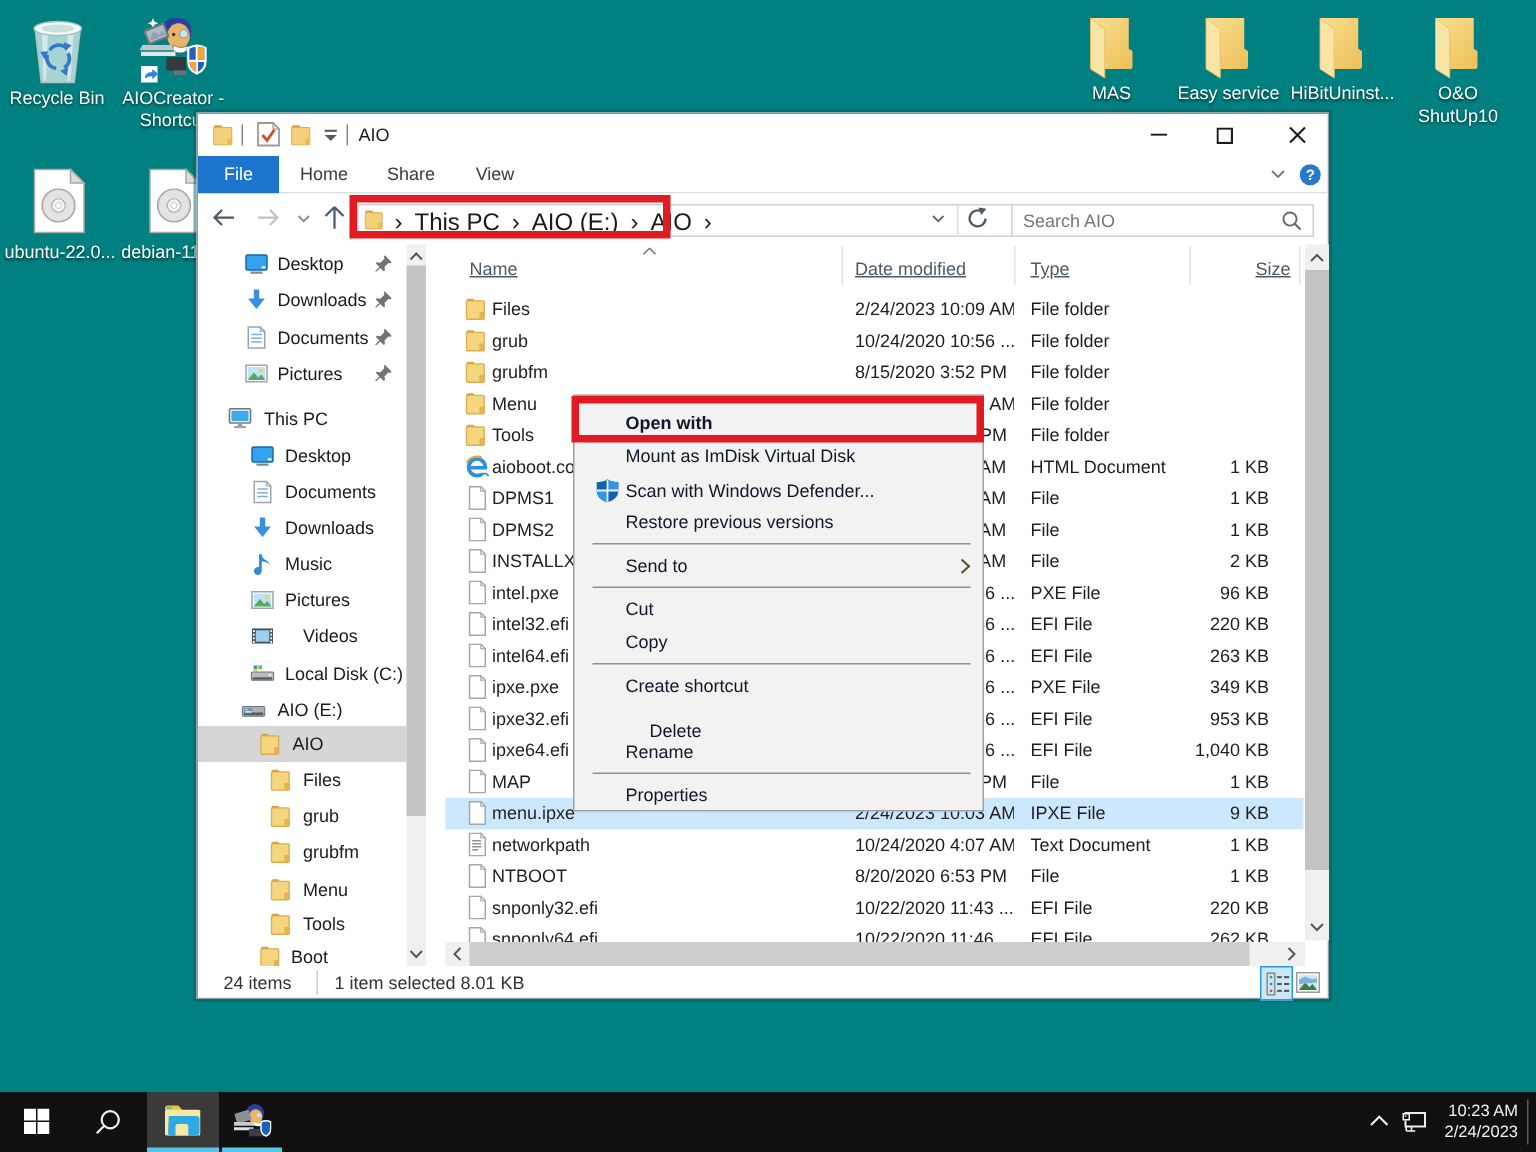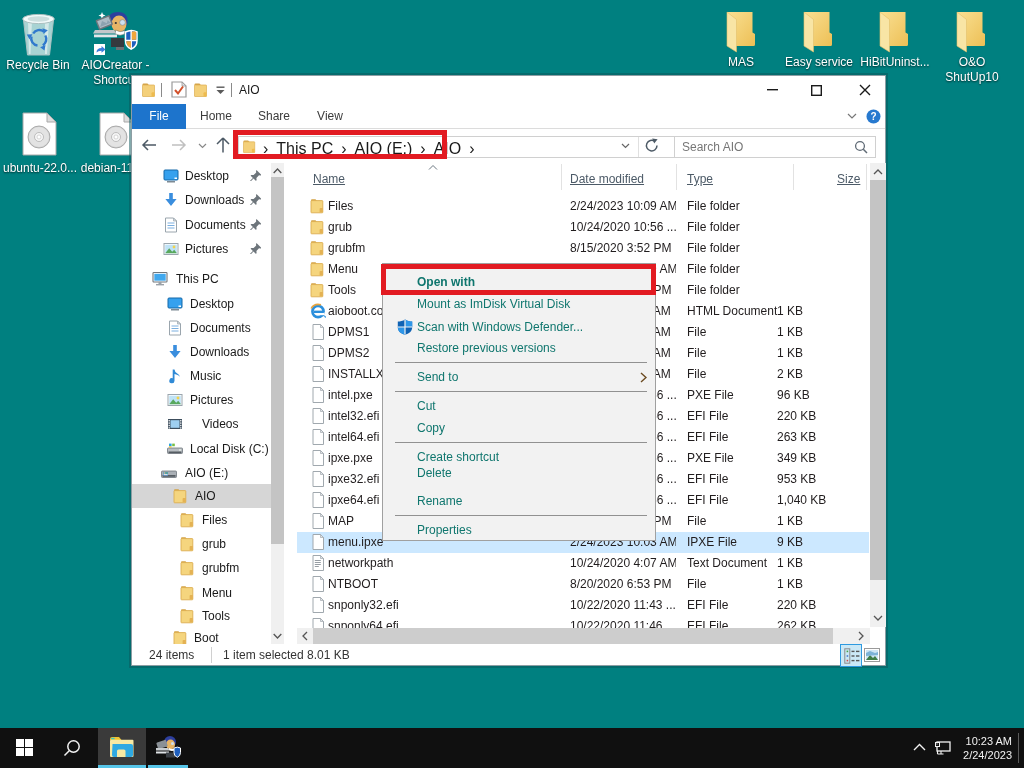--- a/index.html
+++ b/index.html
@@ -17,23 +17,23 @@
 .tab { position:absolute; top:0; height:25px; line-height:24px; font-size:12px; color:#3b3b3b; text-align:center; }
 .navrow { position:absolute; left:0; width:139px; height:24px; font-size:12px; color:#1a1a1a; line-height:24px; }
 .navrow .ic { position:absolute; top:4px; }
 .navrow .tx { position:absolute; top:0; white-space:nowrap; }
 .pin { position:absolute; top:5px; }
 .fl-row { position:absolute; left:165px; width:572px; height:21px; font-size:12px; color:#211d1e; line-height:21px; white-space:nowrap; }
 .fl-row .nm { position:absolute; left:31px; top:0; }
 .fl-row .ic { position:absolute; left:13px; top:2px; }
 .fl-row .dm { position:absolute; left:273px; top:0; width:106px; overflow:hidden; }
 .fl-row .tp { position:absolute; left:390px; top:0; }
-.fl-row .sz { position:absolute; left:480px; width:69px; top:0; }
+.fl-row .sz { position:absolute; left:480px; width:69px; top:0; text-align:right; }
 .hdr { position:absolute; top:75px; font-size:12px; color:#4c5a67;text-decoration:underline; }
-.menu-item { position:absolute; left:1px; width:271px; height:22px; line-height:22px; font-size:12px; color:#0f766e; }
+.menu-item { position:absolute; left:1px; width:271px; height:22px; line-height:22px; font-size:12px; color:#0f172a; }
 .menu-item span { margin-left:33px; }
 .menu-sep { position:absolute; left:12px; width:252px; height:1px; background:#919191; }
 .redbox { position:absolute; border:5px solid #e21b22; background:transparent; z-index:50; }
 </style>
 </head>
 <body>
 <svg width="0" height="0" style="position:absolute">
   <defs>
     <linearGradient id="gfold" x1="0" y1="0" x2="1" y2="1">
         <stop offset="0" stop-color="#f9e093"></stop>
@@ -726,21 +726,21 @@
   <div class="menu-item" style="top:102px;"><span>Send to</span>
     <svg class="abs" style="left:256px; top:6px;" width="7" height="11" viewBox="0 0 7 11">
         <path d="M1 1 l5 4.5 -5 4.5" fill="none" stroke="#6b4a20" stroke-width="1.4"></path>
       </svg>
   </div>
   <div class="menu-sep" style="top:127px;"></div>
   <div class="menu-item" style="top:131px;"><span>Cut</span></div>
   <div class="menu-item" style="top:153px;"><span>Copy</span></div>
   <div class="menu-sep" style="top:178px;"></div>
   <div class="menu-item" style="top:182px;"><span>Create shortcut</span></div>
-  <div class="menu-item" style="top:198px;"><span>Delete</span></div>
+  <div class="menu-item" style="top:212px;padding-left:16px;"><span>Delete</span></div>
   <div class="menu-item" style="top:226px;"><span>Rename</span></div>
   <div class="menu-sep" style="top:251px;"></div>
   <div class="menu-item" style="top:255px;"><span>Properties</span></div>
 </div>
 
 <div class="redbox" style="left:233px; top:130px; width:214px; height:29px;"></div>
 <div class="redbox" style="left:381px; top:264px; width:275px; height:31px;"></div>
 
 <div id="taskbar" class="abs" style="left:0; top:728px; width:1024px; height:40px; background:#101010;">
   <svg class="abs" style="left:16px; top:11px;" width="17" height="17" viewBox="0 0 17 17">

